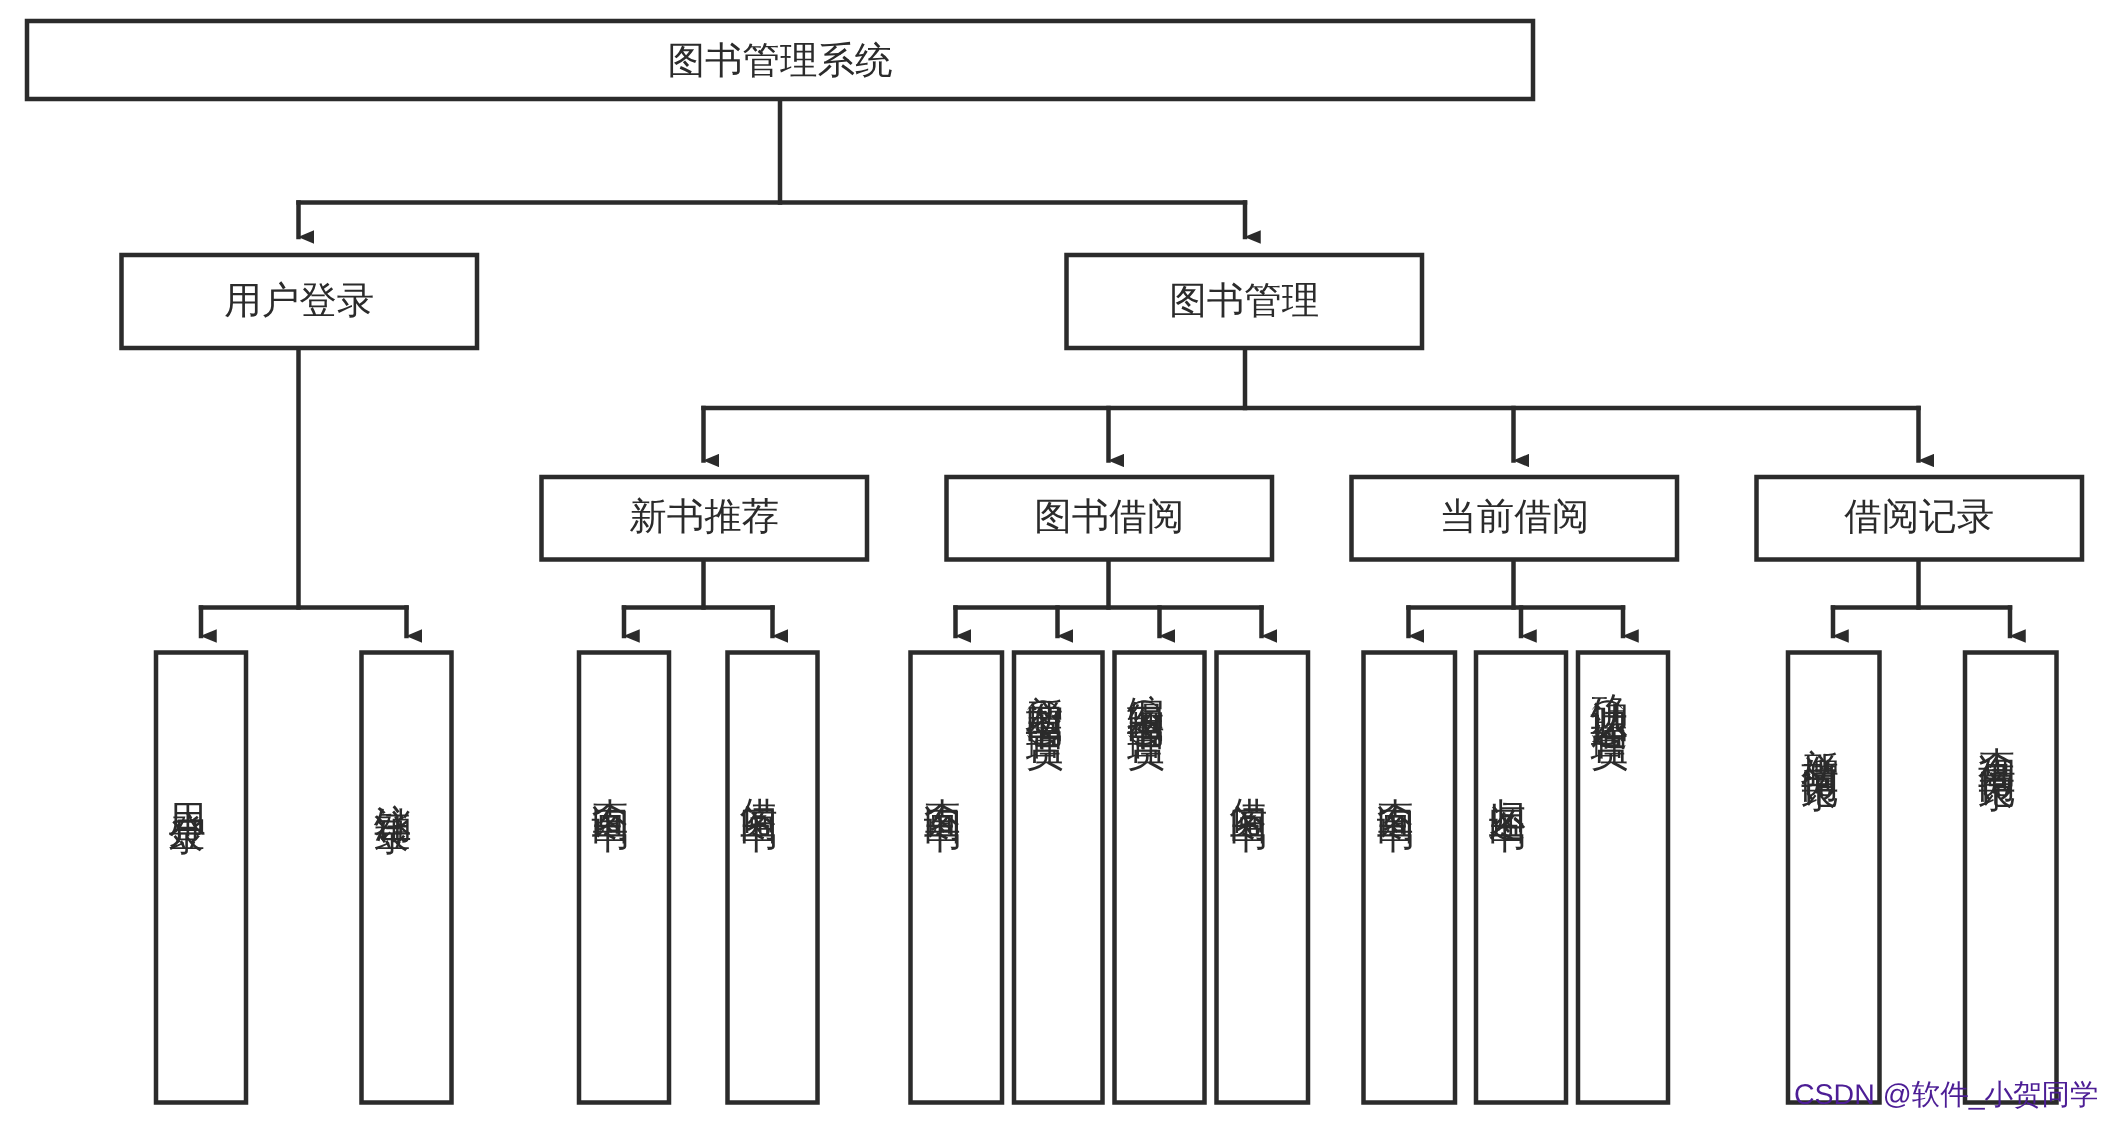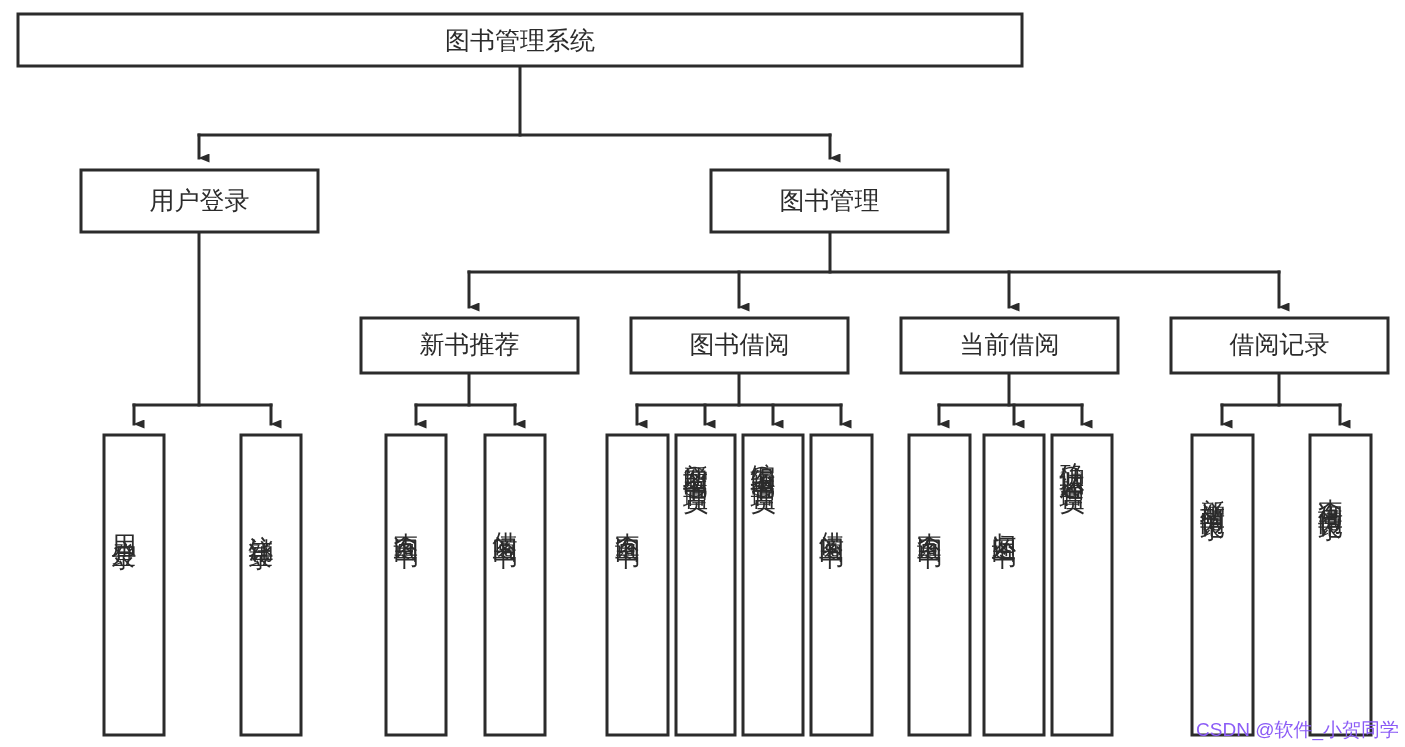--- a/index.html
+++ b/index.html
@@ -50,21 +50,21 @@
     text-orientation: upright;
     dominant-baseline: hanging;
     letter-spacing: 4px;
   }
   .watermark {
     position: absolute;
     right: 6px;
     bottom: 4px;
     font-family: "Liberation Sans", "DejaVu Sans", sans-serif;
     font-size: 19px;
-    color: #8b5cf6;
+    color: #4c1d95;
     white-space: nowrap;
     pointer-events: none;
     user-select: none;
   }
 </style>
 </head>
 <body>
 
 <div id="diagram-root">
 

